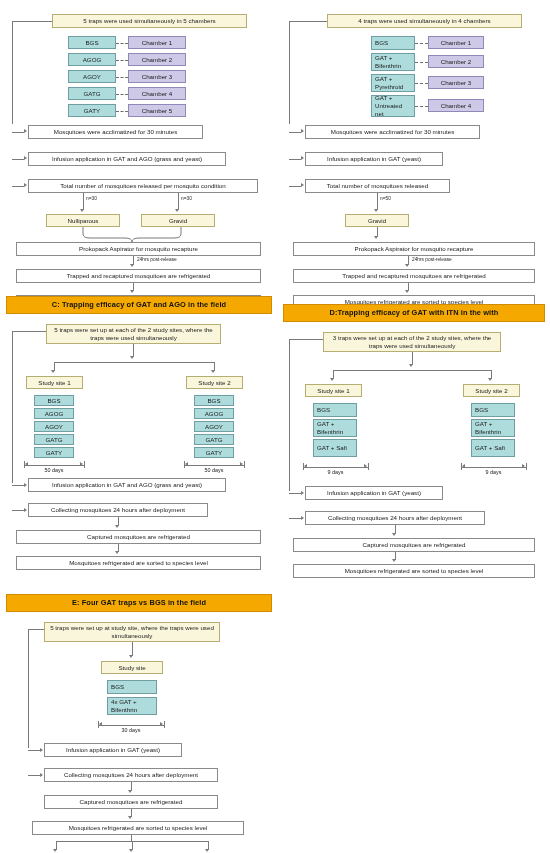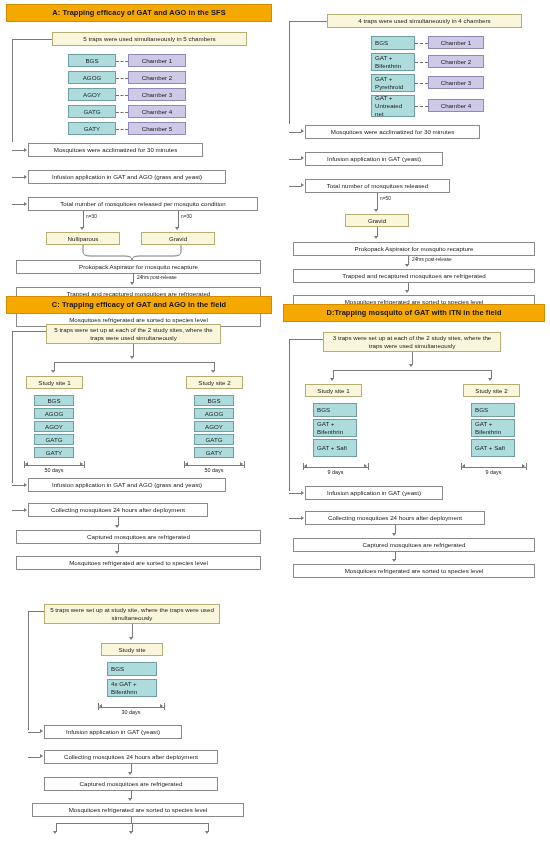--- a/index.html
+++ b/index.html
@@ -50,21 +50,20 @@
      border-right:3.6px solid #7a7a7a;}
   .tick{position:absolute;width:1px;height:7px;background:#7a7a7a;}
   .elabel{position:absolute;font-size:4.8px;color:#2a2a2a;white-space:nowrap;}
   .dlabel{position:absolute;font-size:5.4px;color:#1b1b1b;white-space:nowrap;text-align:center;}
   .curve{position:absolute;}
 </style>
 </head>
 <body>
 
 <div class="panel panel-a">
-  <div class="panel-title">A: Trapping efficacy of GAT and AGO in the SFS</div>
   <div class="body" style="height:280px;">
 
     <div class="box cream" style="left:46px;top:0;width:195px;height:14px;">5 traps were used simultaneously in 5 chambers</div>
 
     <div class="box teal" style="left:62px;top:22px;width:48px;height:13px;">BGS</div>
     <div class="box teal" style="left:62px;top:39px;width:48px;height:13px;">AGOG</div>
     <div class="box teal" style="left:62px;top:56px;width:48px;height:13px;">AGOY</div>
     <div class="box teal" style="left:62px;top:73px;width:48px;height:13px;">GATG</div>
     <div class="box teal" style="left:62px;top:90px;width:48px;height:13px;">GATY</div>
 
@@ -227,21 +226,21 @@
     <div class="vline" style="left:112px;top:193px;height:9px;"></div>
     <div class="arrow-d" style="left:109.4px;top:201px;"></div>
     <div class="box plain" style="left:10px;top:206px;width:245px;height:14px;">Captured mosquitoes are refrigerated</div>
     <div class="vline" style="left:112px;top:220px;height:8px;"></div>
     <div class="arrow-d" style="left:109.4px;top:227px;"></div>
     <div class="box plain" style="left:10px;top:232px;width:245px;height:14px;">Mosquitoes refrigerated are sorted to species level</div>
   </div>
 </div>
 
 <div class="panel panel-d">
-  <div class="panel-title">D:Trapping mosquito of GAT with ITN in the field</div>
+  <div class="panel-title">D:Trapping efficacy of GAT with ITN in the with</div>
   <div class="body" style="height:270px;">
 
     <div class="box cream" style="left:40px;top:0;width:178px;height:20px;">3 traps were set up at each of the 2 study sites, where the traps were used simultaneously</div>
 
     <div class="vline" style="left:129px;top:20px;height:13px;"></div>
     <div class="arrow-d" style="left:126.4px;top:32px;"></div>
     <div class="hline" style="left:50px;top:38px;width:158px;"></div>
     <div class="vline" style="left:50px;top:38px;height:9px;"></div>
     <div class="arrow-d" style="left:47.4px;top:46px;"></div>
     <div class="vline" style="left:208px;top:38px;height:9px;"></div>
@@ -285,20 +284,21 @@
     <div class="vline" style="left:112px;top:193px;height:9px;"></div>
     <div class="arrow-d" style="left:109.4px;top:201px;"></div>
     <div class="box plain" style="left:10px;top:206px;width:242px;height:14px;">Captured mosquitoes are refrigerated</div>
     <div class="vline" style="left:112px;top:220px;height:8px;"></div>
     <div class="arrow-d" style="left:109.4px;top:227px;"></div>
     <div class="box plain" style="left:10px;top:232px;width:242px;height:14px;">Mosquitoes refrigerated are sorted to species level</div>
   </div>
 </div>
 
 <div class="panel panel-e">
+  <div class="panel-title">E: Four GAT traps vs BGS in the field</div>
   <div class="body" style="height:250px;">
 
     <div class="box cream" style="left:38px;top:0;width:176px;height:20px;">5 traps were set up at  study site, where the traps were used simultaneously</div>
 
     <div class="vline" style="left:126px;top:20px;height:14px;"></div>
     <div class="arrow-d" style="left:123.4px;top:33px;"></div>
 
     <div class="box cream" style="left:95px;top:39px;width:62px;height:13px;">Study site</div>
 
     <div class="box teal lft" style="left:101px;top:58px;width:50px;height:14px;">BGS</div>

